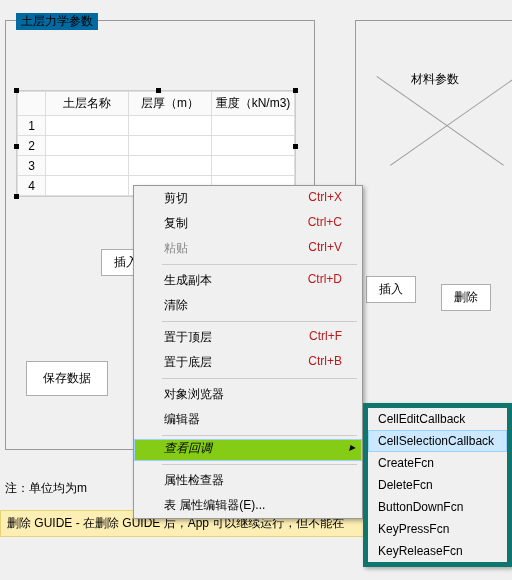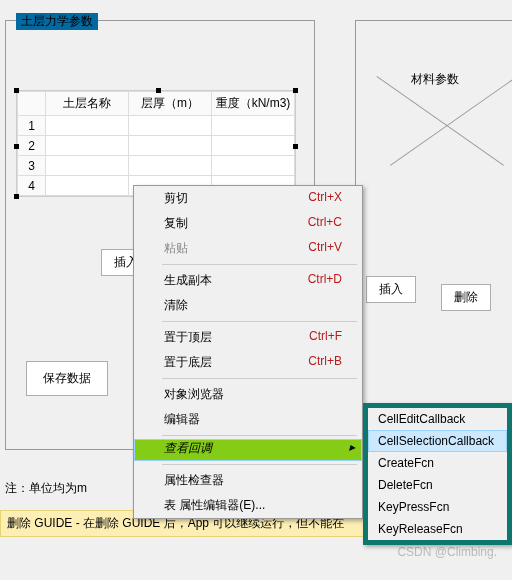--- a/index.html
+++ b/index.html
@@ -163,15 +163,16 @@
   <div class="menu-item">
       <span>表 属性编辑器(E)...</span>
     </div>
 </div>
 
 <div class="submenu">
   <div class="sub-item">CellEditCallback</div>
   <div class="sub-item highlighted">CellSelectionCallback</div>
   <div class="sub-item">CreateFcn</div>
   <div class="sub-item">DeleteFcn</div>
+  <div class="sub-item">ButtonDownFcn</div>
   <div class="sub-item">KeyPressFcn</div>
   <div class="sub-item">KeyReleaseFcn</div>
 </div>
 
 </body></html>

